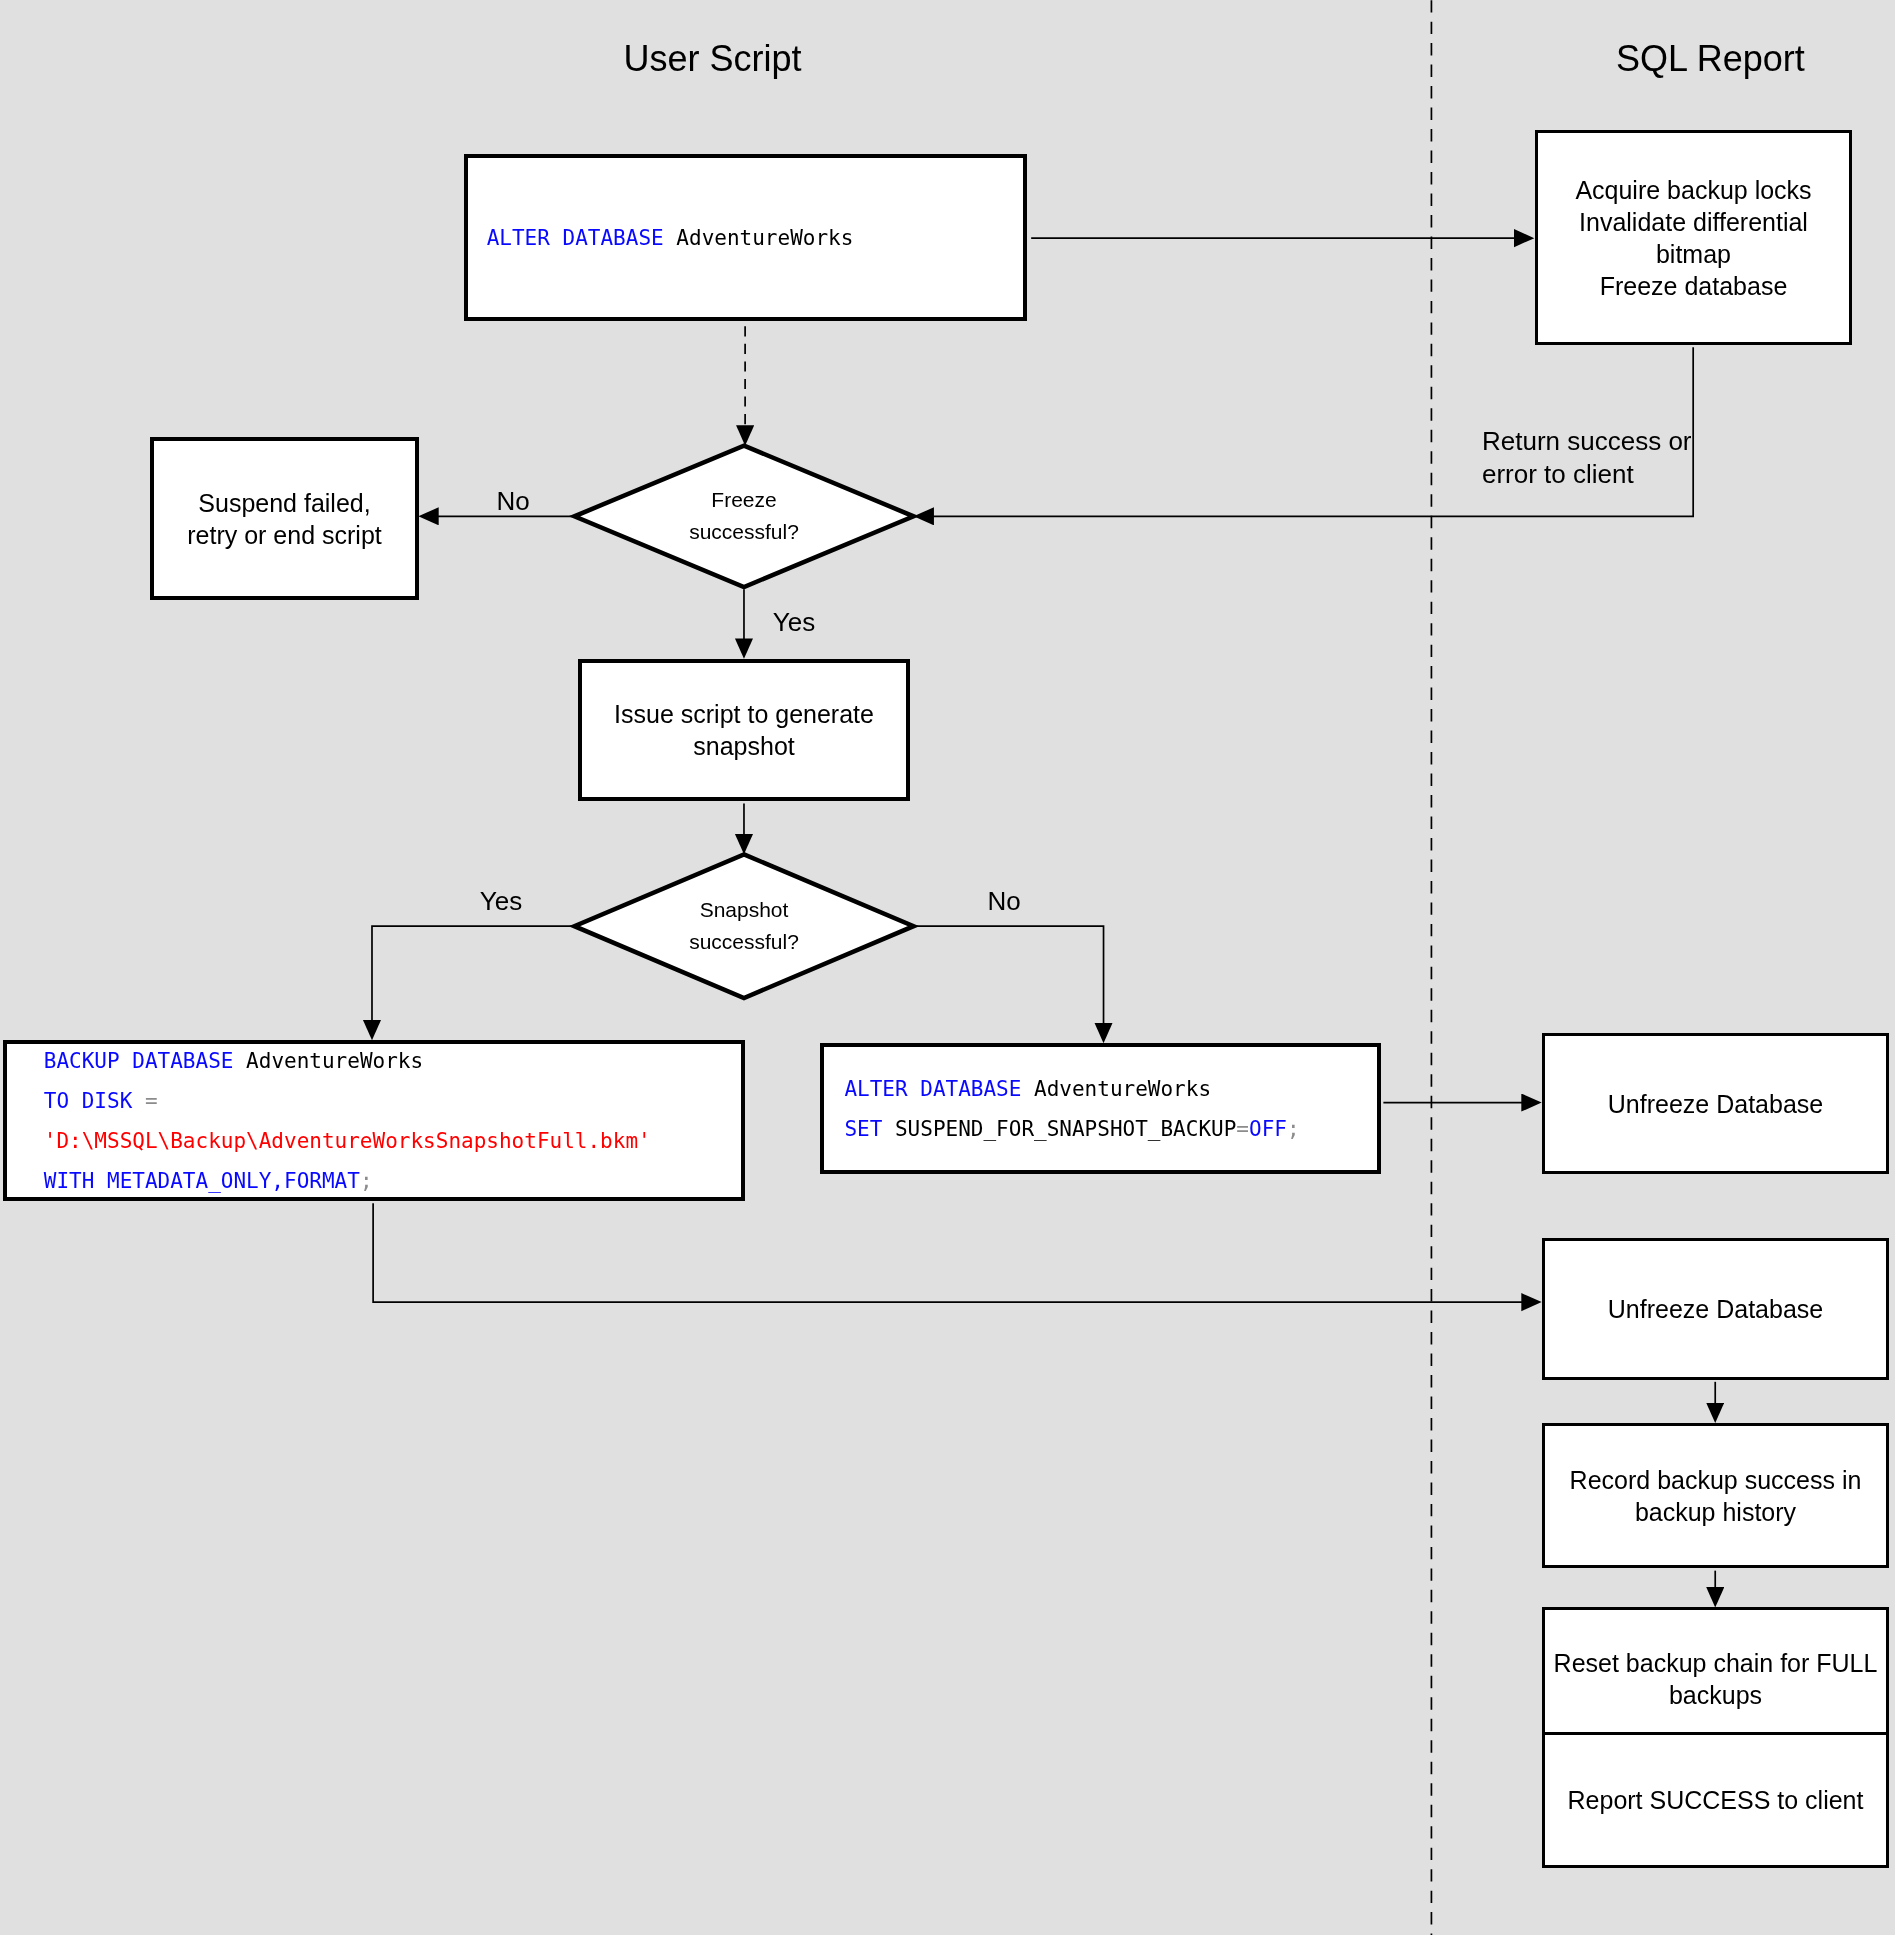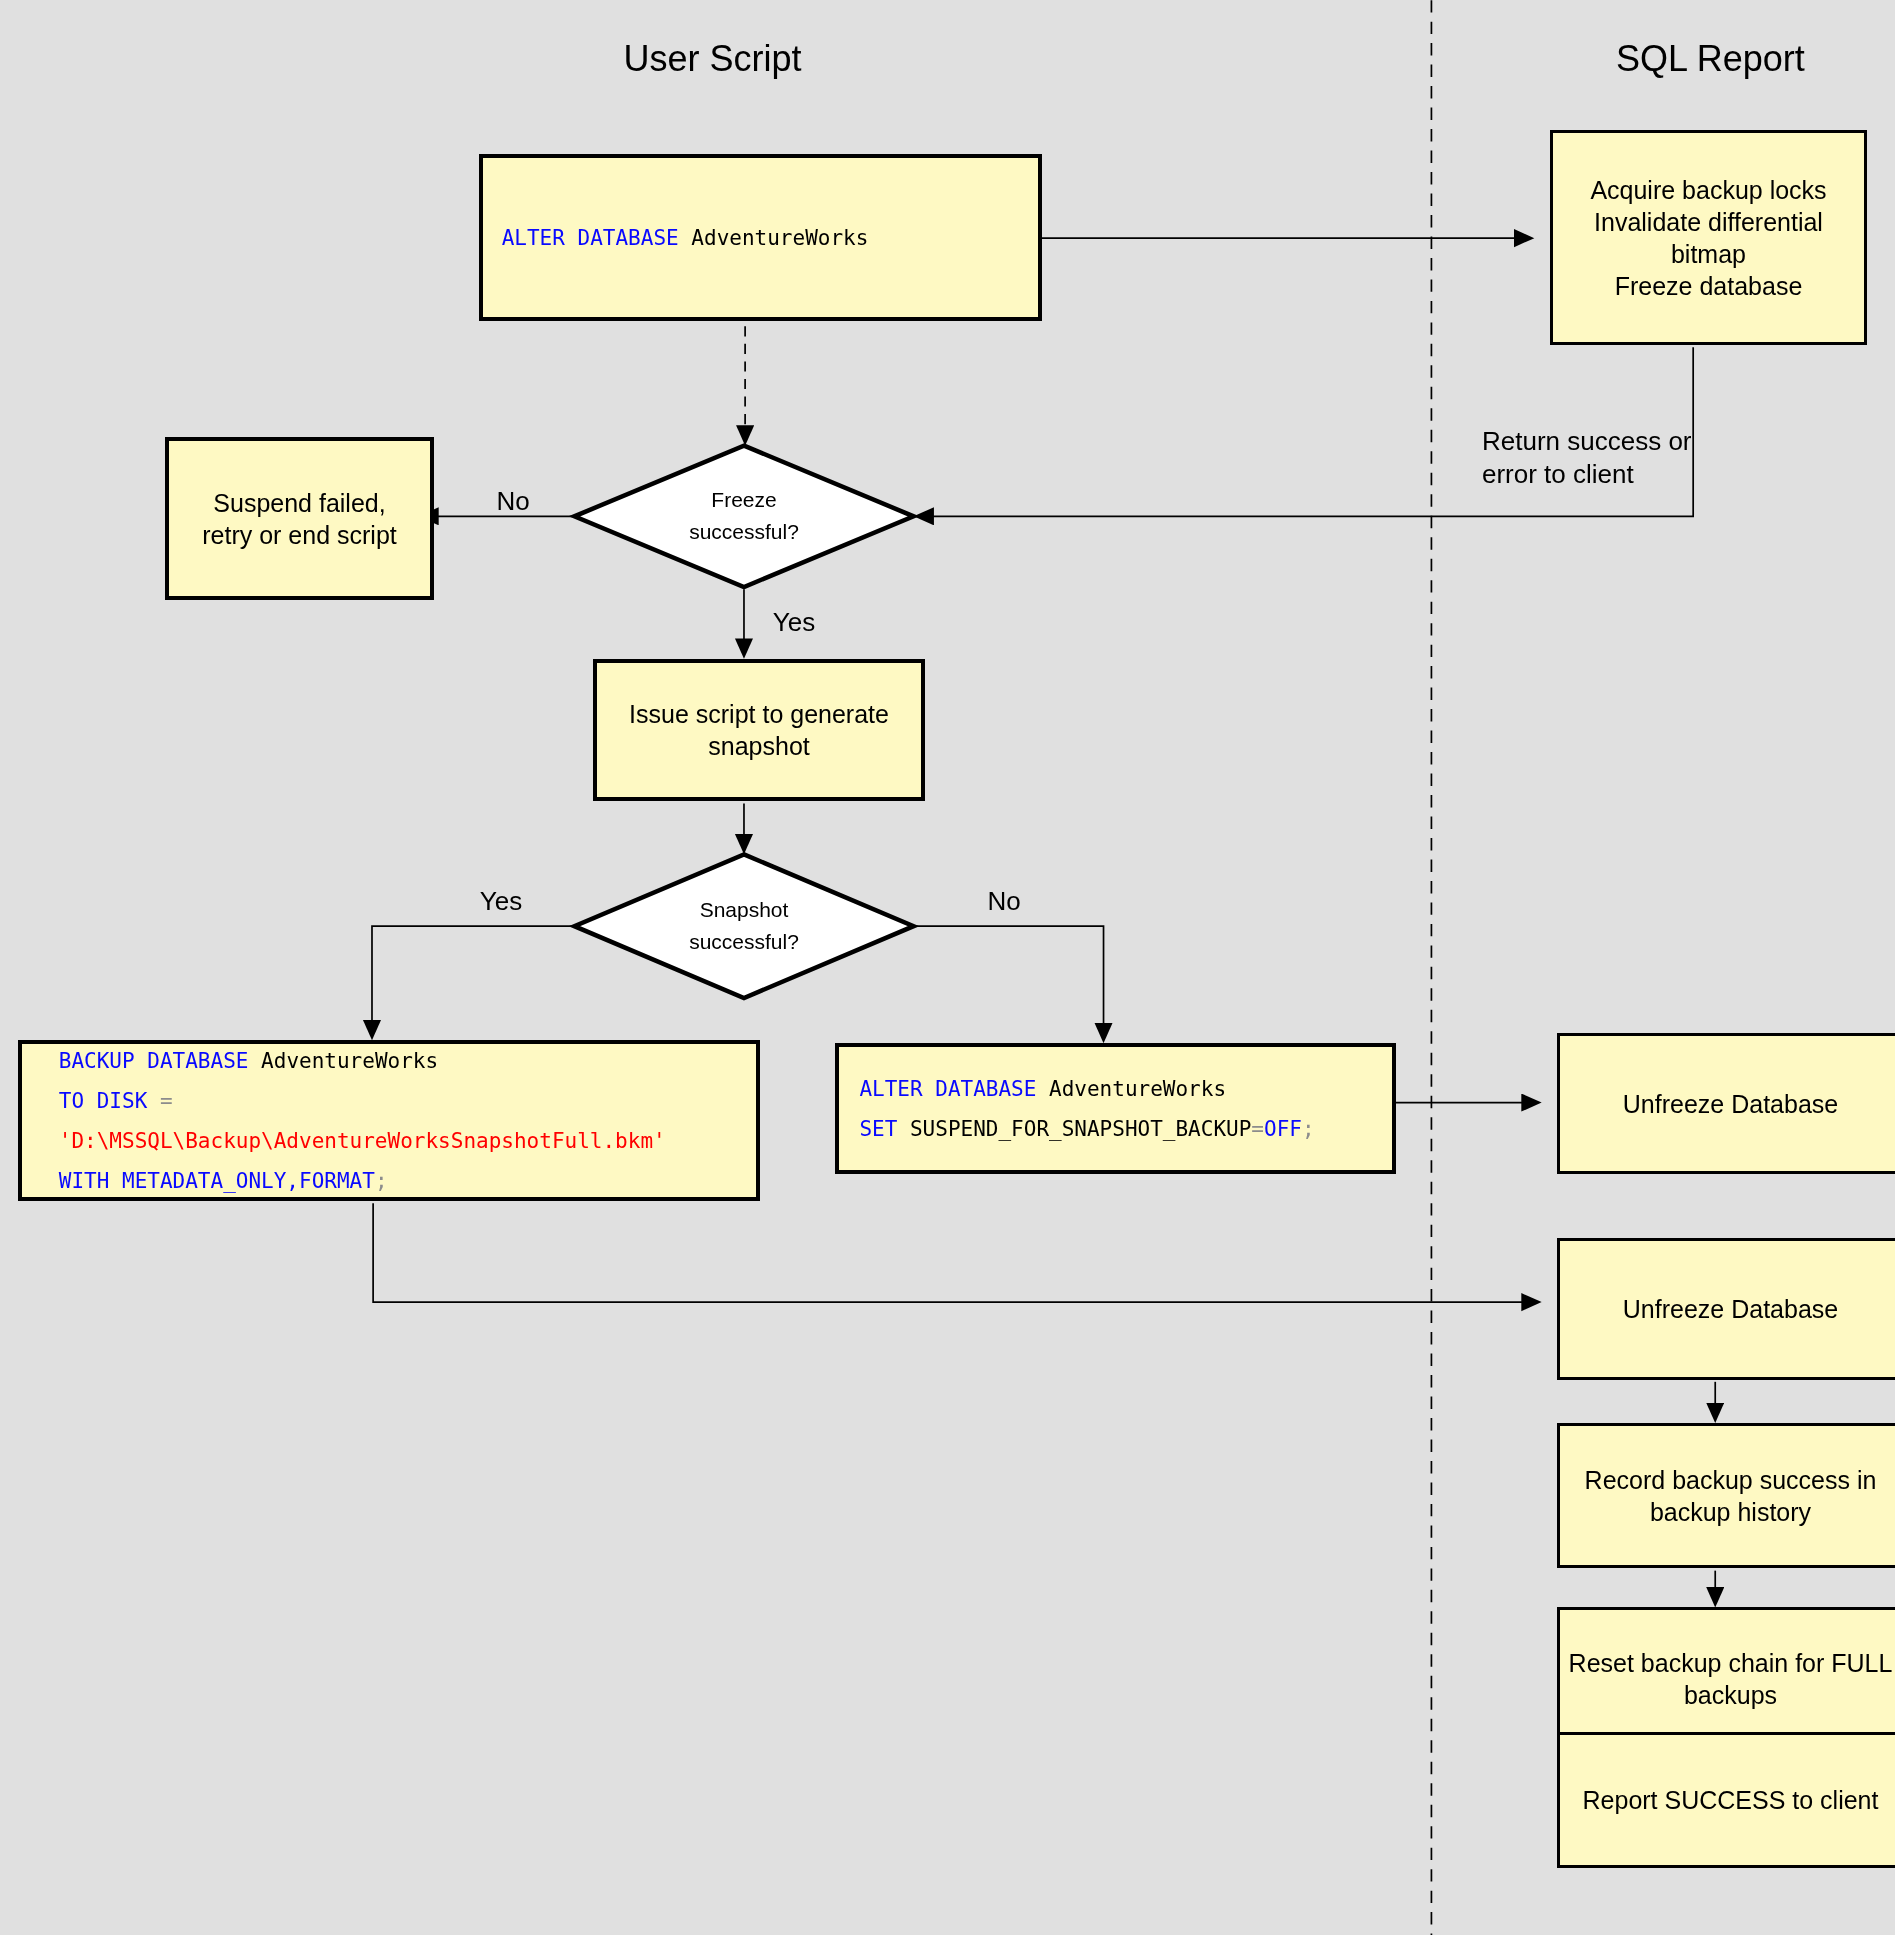--- a/index.html
+++ b/index.html
@@ -15,27 +15,26 @@
 
   .col-title {
     position: absolute;
     font-size: 36px;
     text-align: center;
     white-space: nowrap;
   }
 
   .node {
     position: absolute;
-    background: #fef9c3;
+    background: #ffffff;
     border: 3.4px solid #000;
     box-sizing: border-box;
     display: flex;
     align-items: center;
     justify-content: center;
-    margin-left: 15px;
   }
   .node.thick { border-width: 4.5px; }
   .node.mid   { border-width: 4px; }
 
   .node-text {
     font-size: 25px;
     line-height: 32px;
     text-align: center;
     white-space: pre-line;
   }

